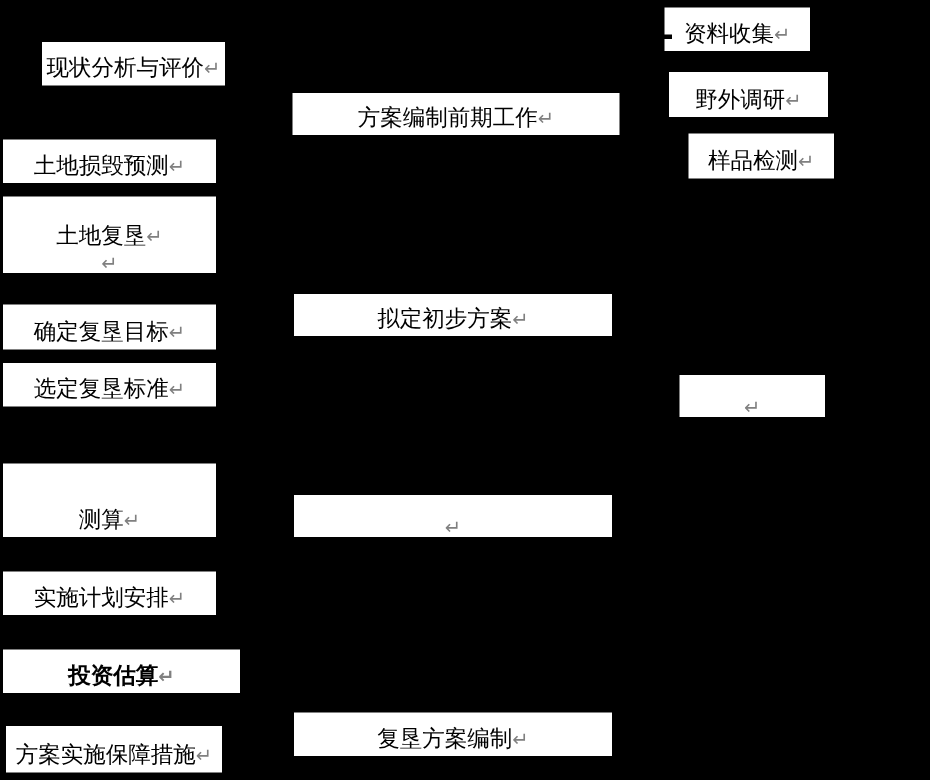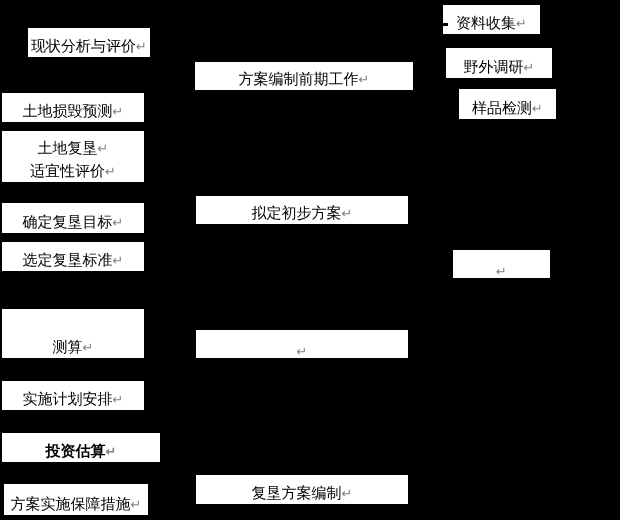--- a/index.html
+++ b/index.html
@@ -45,21 +45,20 @@
         <span class="pmark">↵</span>
       </div>
   </div>
 
   <div class="box" style="left:2px; top:131px; width:142px; height:51px;">
     <div class="line">
         <span>土地复垦</span>
         <span class="pmark">↵</span>
       </div>
     <div class="line">
-        <span>适宜性评价</span>
         <span class="pmark">↵</span>
       </div>
   </div>
 
   <div class="box" style="left:2px; top:203px; width:142px; height:30px;">
     <div class="line">
         <span>确定复垦目标</span>
         <span class="pmark">↵</span>
       </div>
   </div>

